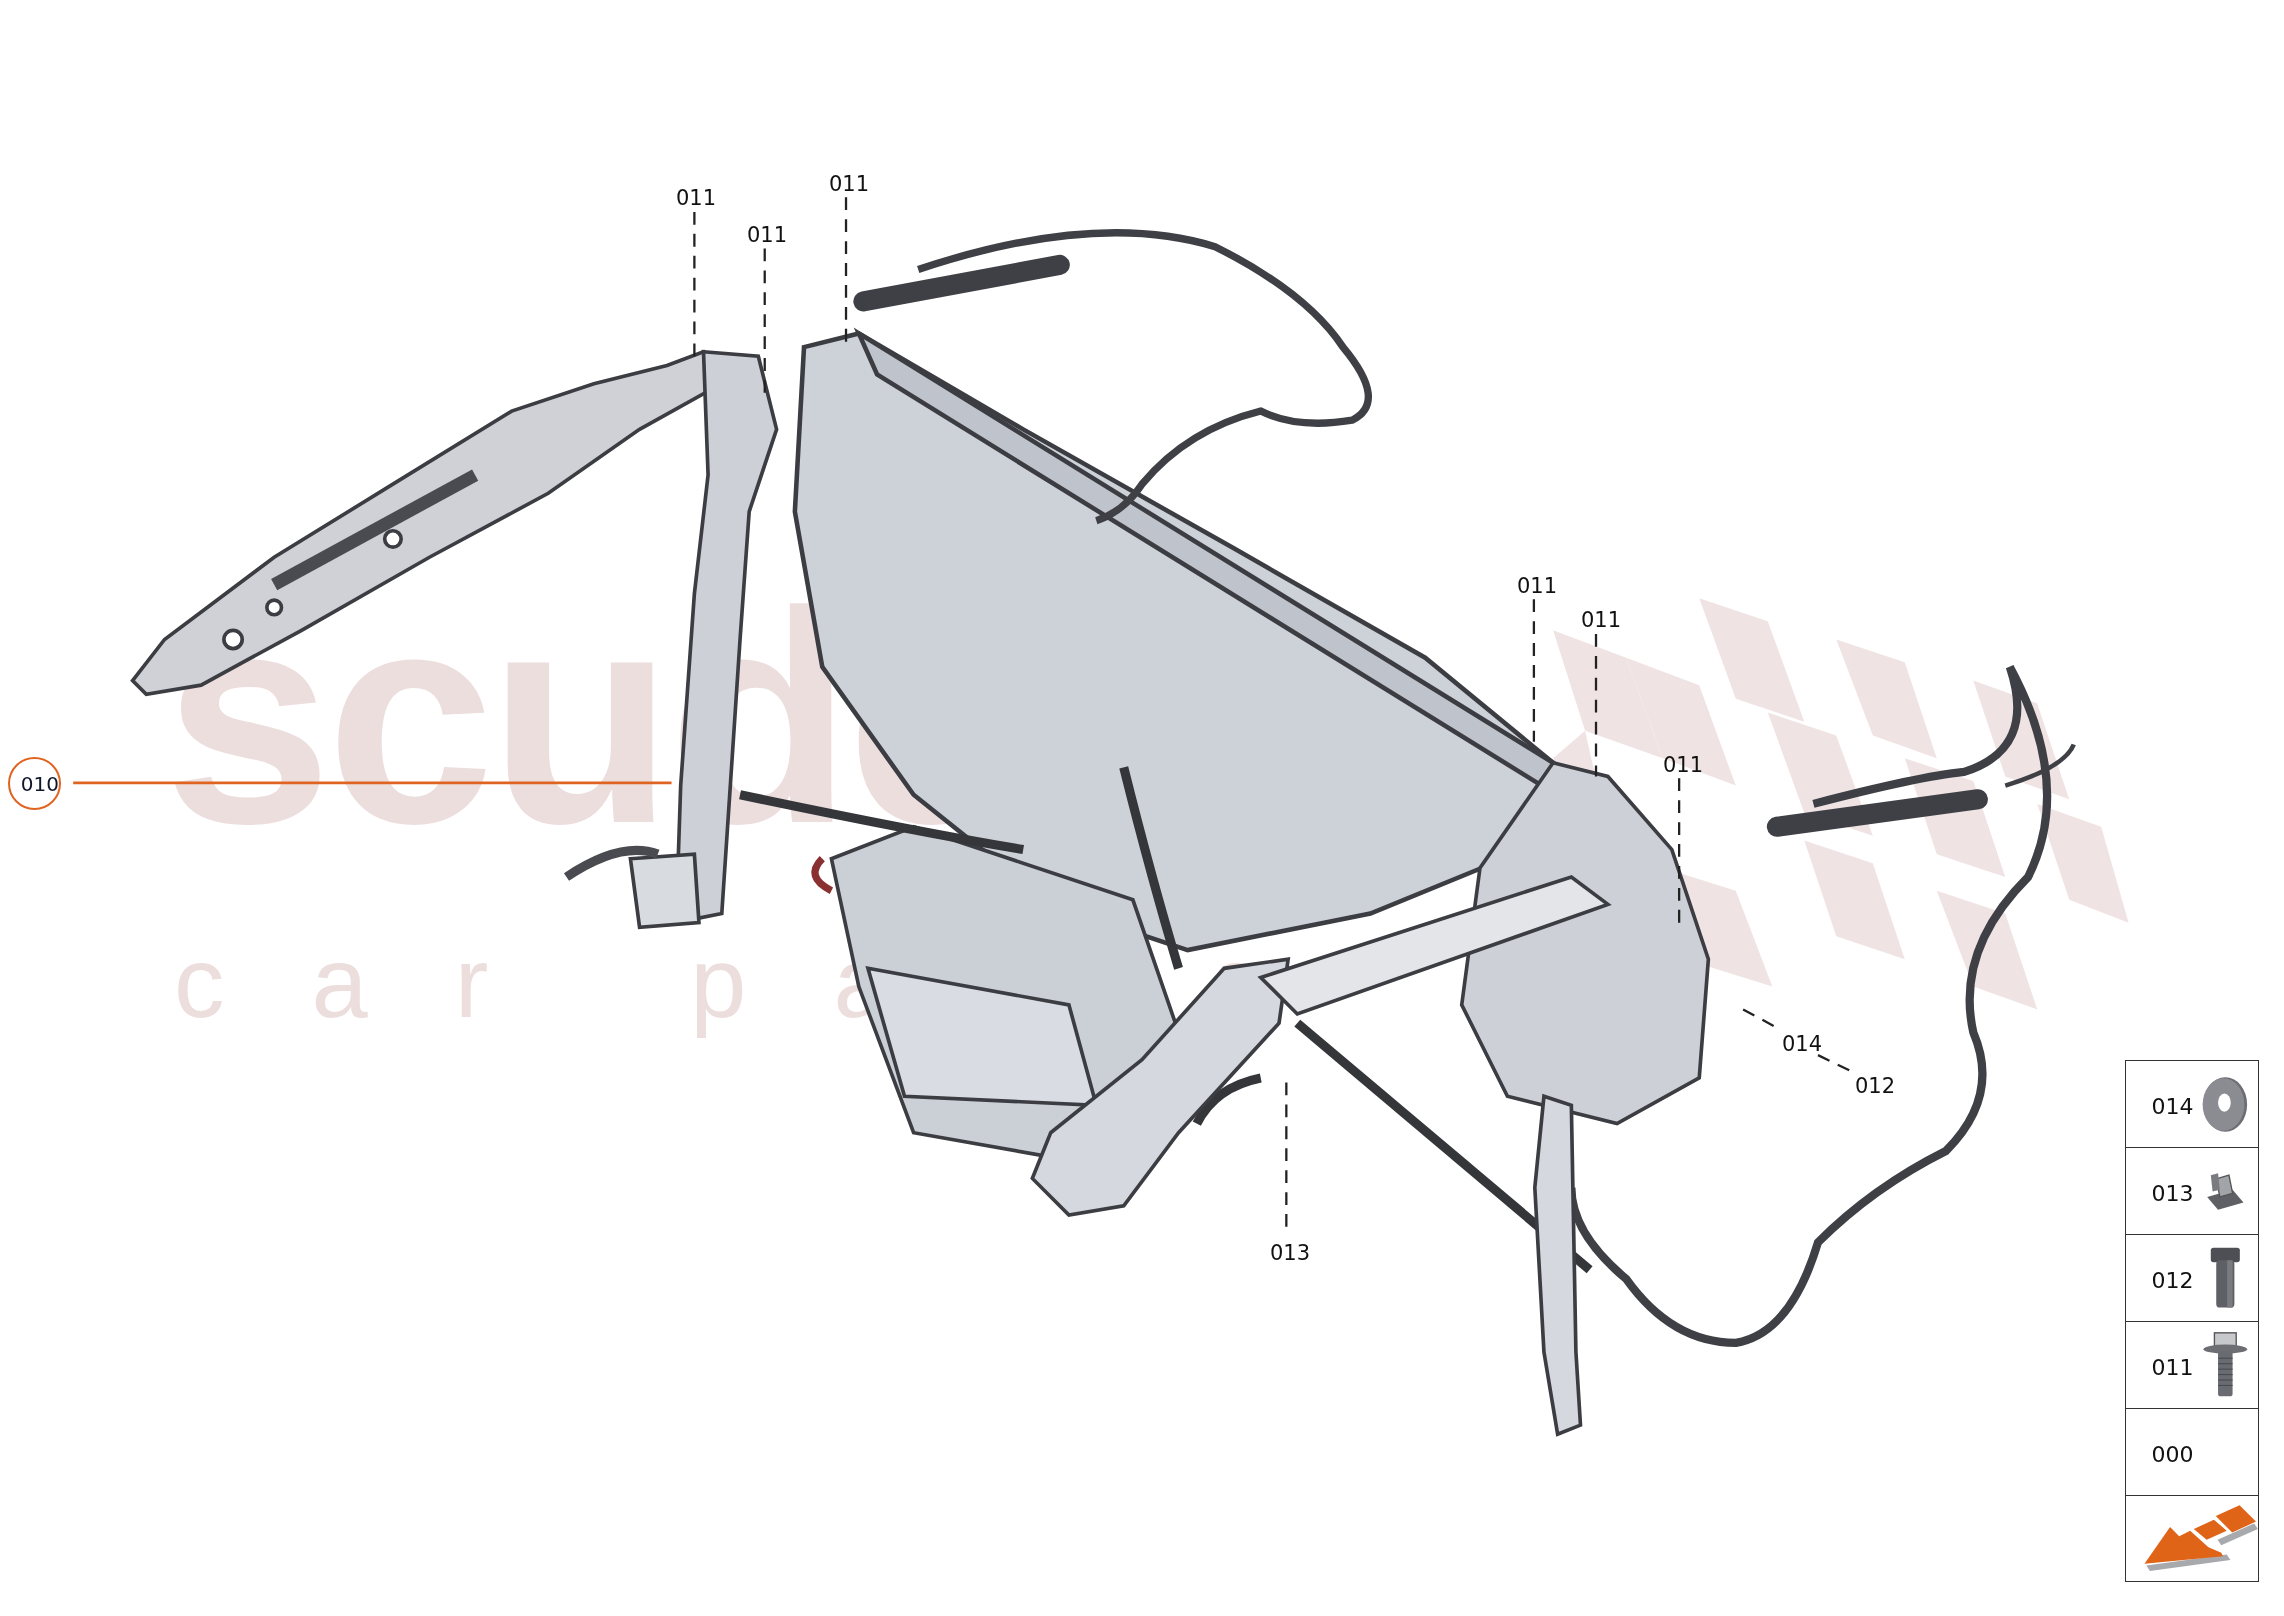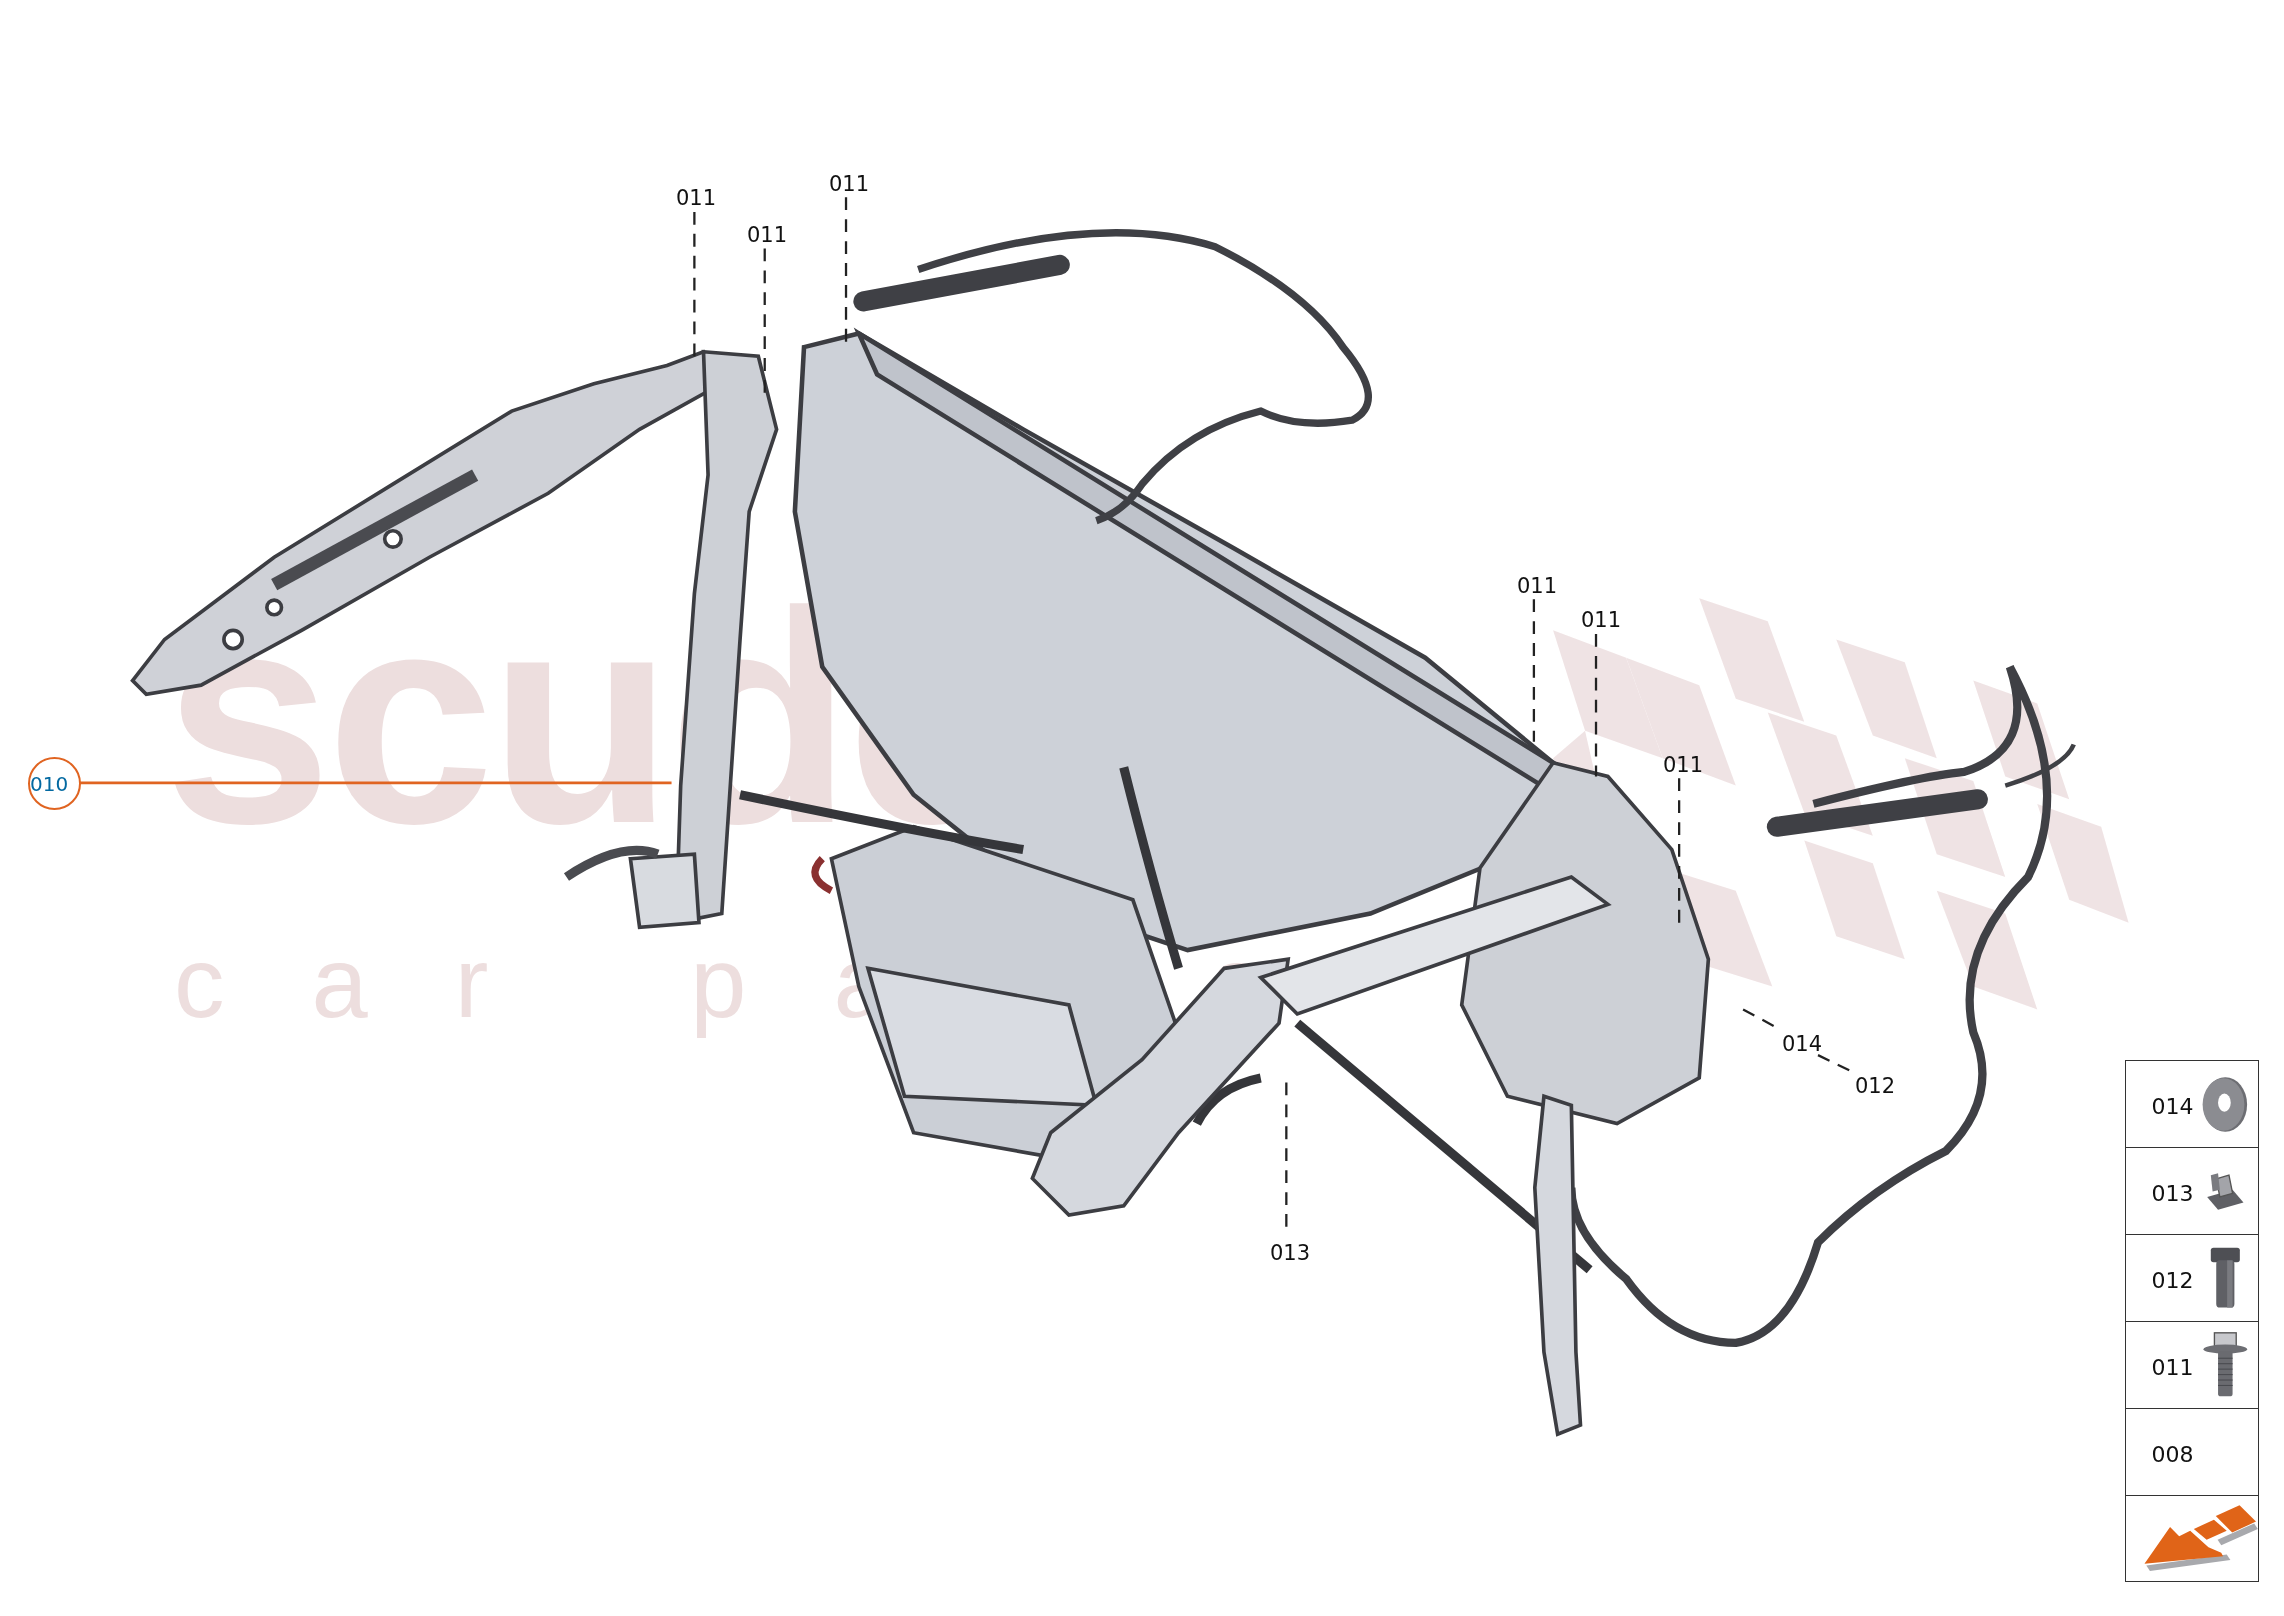--- a/index.html
+++ b/index.html
@@ -4,23 +4,23 @@
 <style>
   html, body { margin:0; padding:0; background:#ffffff; }
   body { width:2284px; height:1616px; position:relative; overflow:hidden;
          font-family:"DejaVu Sans","Liberation Sans",sans-serif; }
   #canvas { position:absolute; left:0; top:0; width:2284px; height:1616px; }
   .watermark-big { position:absolute; left:164px; top:567px; font-family:"Liberation Sans",sans-serif;
         font-weight:bold; font-size:302px; letter-spacing:-5.5px; color:#eddede; line-height:1; }
   .watermark-small { position:absolute; left:174px; top:932px; font-family:"Liberation Sans",sans-serif;
         font-size:101px; color:#eddede; letter-spacing:87px; line-height:1; }
   .label { position:absolute; font-family:"DejaVu Sans",sans-serif; font-size:21px; color:#111; line-height:1; }
-  .callout-circle { position:absolute; left:28px; top:757px; width:53px; height:53px; border:2.7px solid #e06421;
-        border-radius:50%; box-sizing:border-box; display:flex; align-items:center; justify-content:flex-start;
-        font-size:20px; color:#0369a1; background:#fff; }
+  .callout-circle { position:absolute; left:8px; top:757px; width:53px; height:53px; border:2.7px solid #e06421;
+        border-radius:50%; box-sizing:border-box; display:flex; align-items:center; justify-content:flex-end;
+        font-size:20px; color:#0f172a; background:#fff; }
   .legend { position:absolute; left:2125px; top:1060px; width:132px; border:1.8px solid #333; background:#fff; }
   .legend-row { height:87px; border-bottom:1.8px solid #333; position:relative; box-sizing:border-box; }
   .legend-row:last-child { border-bottom:none; height:85px; }
   .legend-num { position:absolute; left:25.6px; top:33px; font-size:22px; color:#111; }
   .legend-icon { position:absolute; right:9.1px; top:9.1px; width:51px; height:69px; }
 </style>
 </head>
 <body>
 
 <div id="canvas">
@@ -161,21 +161,21 @@
           <line x1="22" y1="30" x2="38" y2="30"></line>
             <line x1="22" y1="36" x2="38" y2="36"></line>
           <line x1="22" y1="42" x2="38" y2="42"></line>
             <line x1="22" y1="48" x2="38" y2="48"></line>
           <line x1="22" y1="54" x2="38" y2="54"></line>
             <line x1="22" y1="60" x2="38" y2="60"></line>
         </g>
       </svg>
     </div>
     <div class="legend-row">
-      <span class="legend-num">008</span>
+      <span class="legend-num">000</span>
     </div>
     <div class="legend-row">
       <svg width="132" height="85" viewBox="0 0 144 93" style="position:absolute;left:0;top:0">
         <polygon points="22,76 110,64 114,70 26,82" fill="#a8a9ad"></polygon>
         <polygon points="100,48 140,30 144,36 104,54" fill="#a8a9ad"></polygon>
         <polygon points="20,74 48,34 58,44 70,38 90,56 104,62 106,66" fill="#e06418"></polygon>
         <polygon points="74,36 96,26 110,38 88,48" fill="#e06418"></polygon>
         <polygon points="98,22 124,10 142,28 116,40" fill="#e06418"></polygon>
       </svg>
     </div>

